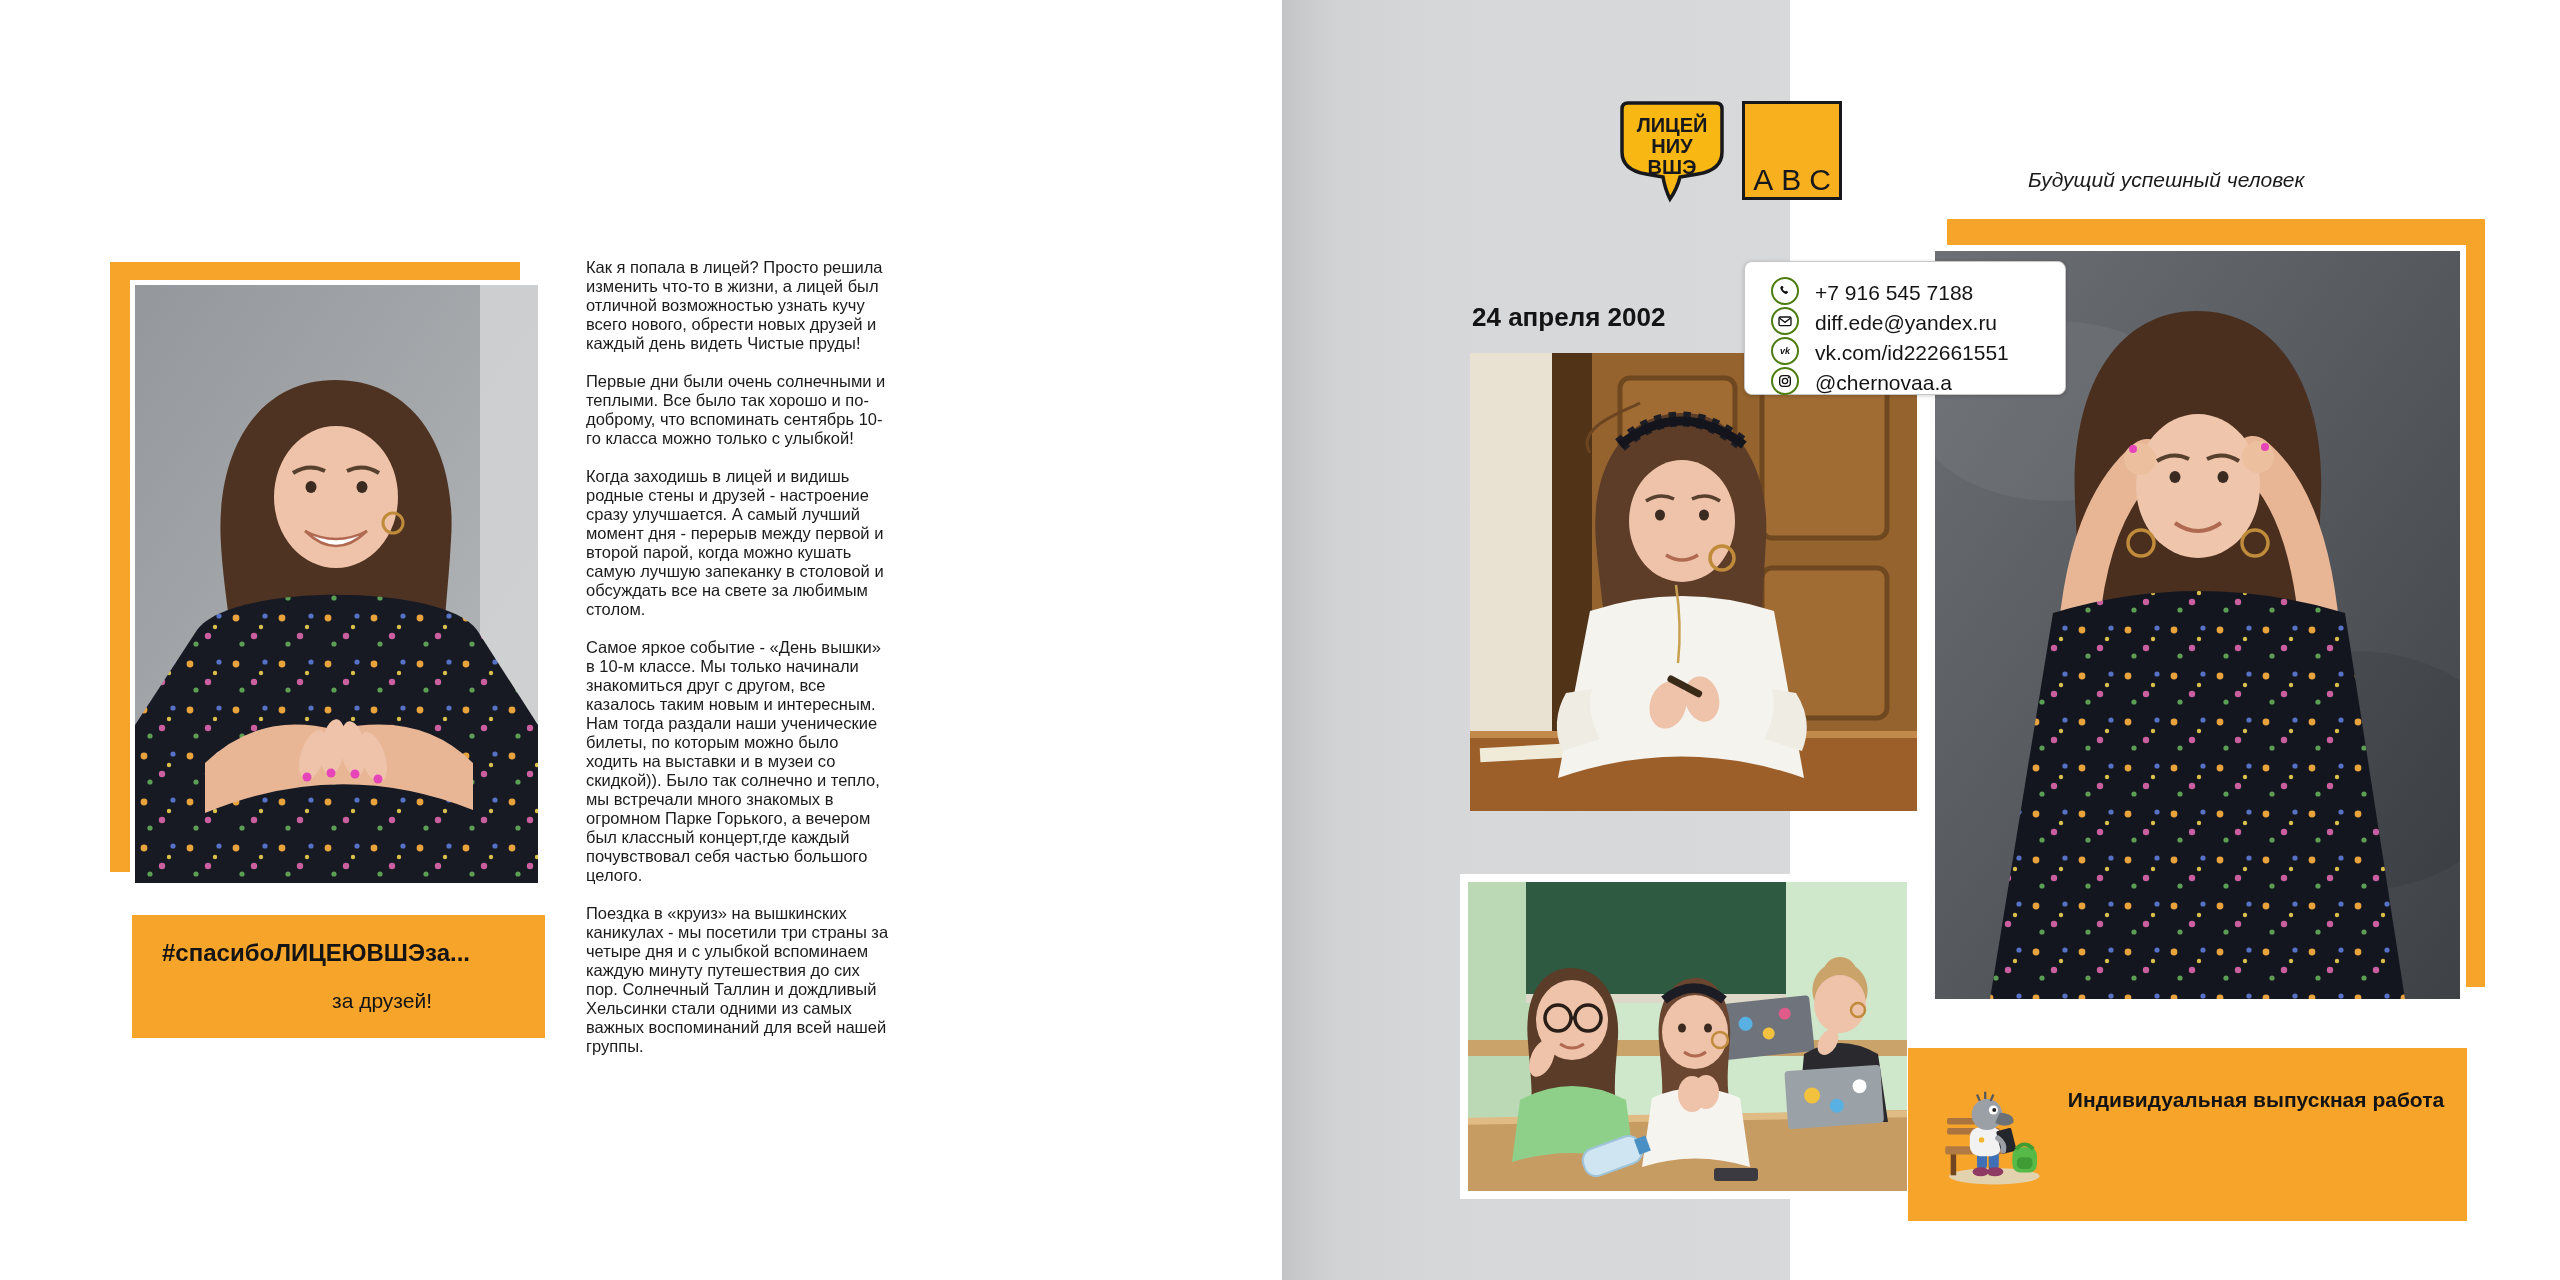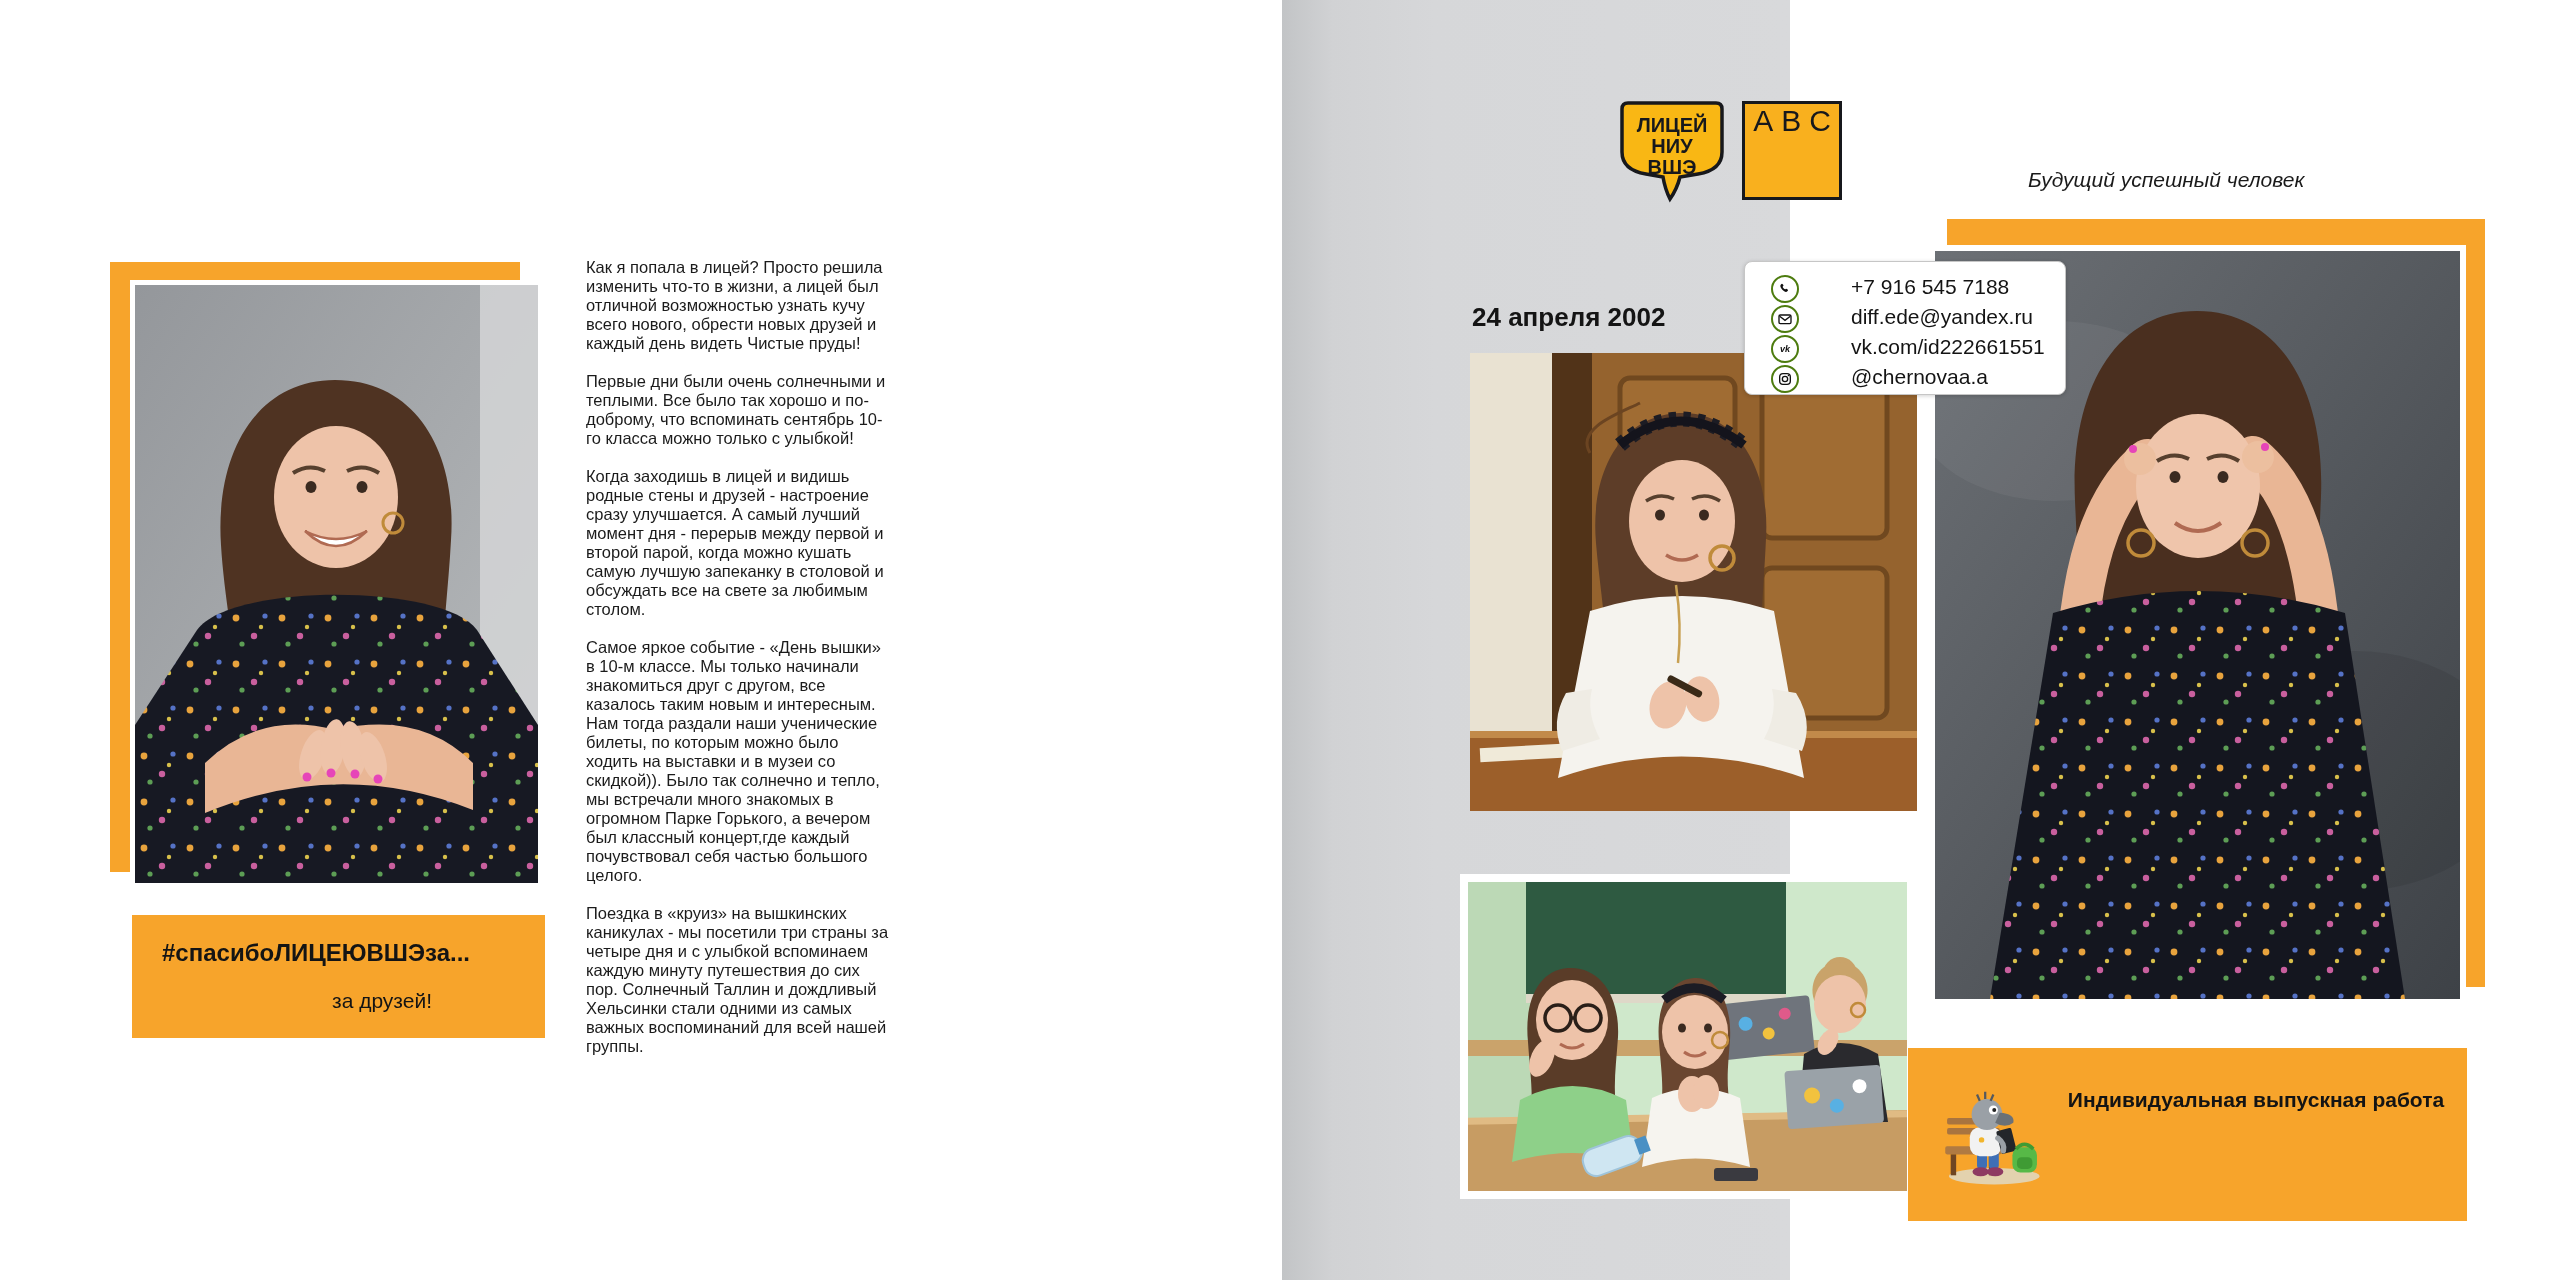--- a/index.html
+++ b/index.html
@@ -22,36 +22,36 @@
   #bio-text{left:586px;top:258px;width:306px;font-size:16.5px;line-height:19px;z-index:2;}
   #bio-text p{margin:0 0 19px 0;}
 
   #hashtag-block{left:132px;top:915px;width:413px;height:123px;background:#f7a42b;z-index:2;}
   #hashtag-title{position:absolute;left:30px;top:24px;font-size:24px;font-weight:bold;color:#141414;}
   #hashtag-dedication{position:absolute;left:200px;top:74px;font-size:21px;color:#141414;}
 
   
   #logo-shield{left:1616px;top:100px;width:112px;height:106px;z-index:5;}
   #logo-abc{left:1742px;top:101px;width:100px;height:99px;background:#f9b01e;border:3px solid #17181c;
-    box-sizing:border-box;display:flex;align-items:flex-start;justify-content:center;z-index:5;
+    box-sizing:border-box;display:flex;align-items:flex-end;justify-content:center;z-index:5;
     font-size:30px;letter-spacing:8px;color:#17181c;padding-left:8px;}
   #student-name{left:2028px;top:100px;width:400px;text-align:right;font-size:34px;font-weight:bold;color:#101010;z-index:5;}
   #student-subtitle{left:2028px;top:168px;width:400px;text-align:left;font-size:21px;font-style:italic;color:#1a1a1a;z-index:5;}
   #birth-date{left:1472px;top:302px;font-size:26px;font-weight:bold;color:#141414;z-index:5;}
 
   
   #accent-rect-right{left:1947px;top:219px;width:538px;height:768px;background:#f7a42b;z-index:2;}
   #standing-frame{left:1929px;top:245px;width:525px;height:748px;background:#ffffff;padding:6px;z-index:3;}
   #photo-desk{left:1470px;top:353px;width:447px;height:458px;z-index:3;}
   #photo-group-frame{left:1460px;top:874px;width:439px;height:309px;background:#ffffff;padding:8px;z-index:3;}
 
   
   #contact-card{left:1744px;top:261px;width:322px;height:134px;background:#ffffff;border:1px solid #c6c6c6;
     border-radius:8px;box-shadow:0 1px 4px rgba(0,0,0,.18);z-index:4;padding:13px 0 0 26px;box-sizing:border-box;}
-  .contact-row{display:flex;align-items:flex-start;height:30px;gap:36px;}
+  .contact-row{display:flex;align-items:flex-end;height:30px;}
   .c-ico{width:28px;height:28px;border:2px solid #4d7c0f;border-radius:50%;display:flex;align-items:center;
     justify-content:center;margin-right:16px;flex:0 0 auto;box-sizing:border-box;}
   .c-val{font-size:21px;color:#141414;white-space:nowrap;}
 
   
   #project-block{left:1908px;top:1048px;width:559px;height:173px;background:#f7a42b;z-index:4;}
   #project-mascot{position:absolute;left:30px;top:28px;width:118px;height:116px;}
   #project-texts{position:absolute;left:150px;top:0;width:396px;height:173px;text-align:center;}
   #project-title{position:absolute;left:0;top:40px;width:100%;font-size:21px;font-weight:bold;color:#141414;}
   #project-subtitle{position:absolute;left:0;top:92px;width:100%;font-size:19px;color:#141414;}

